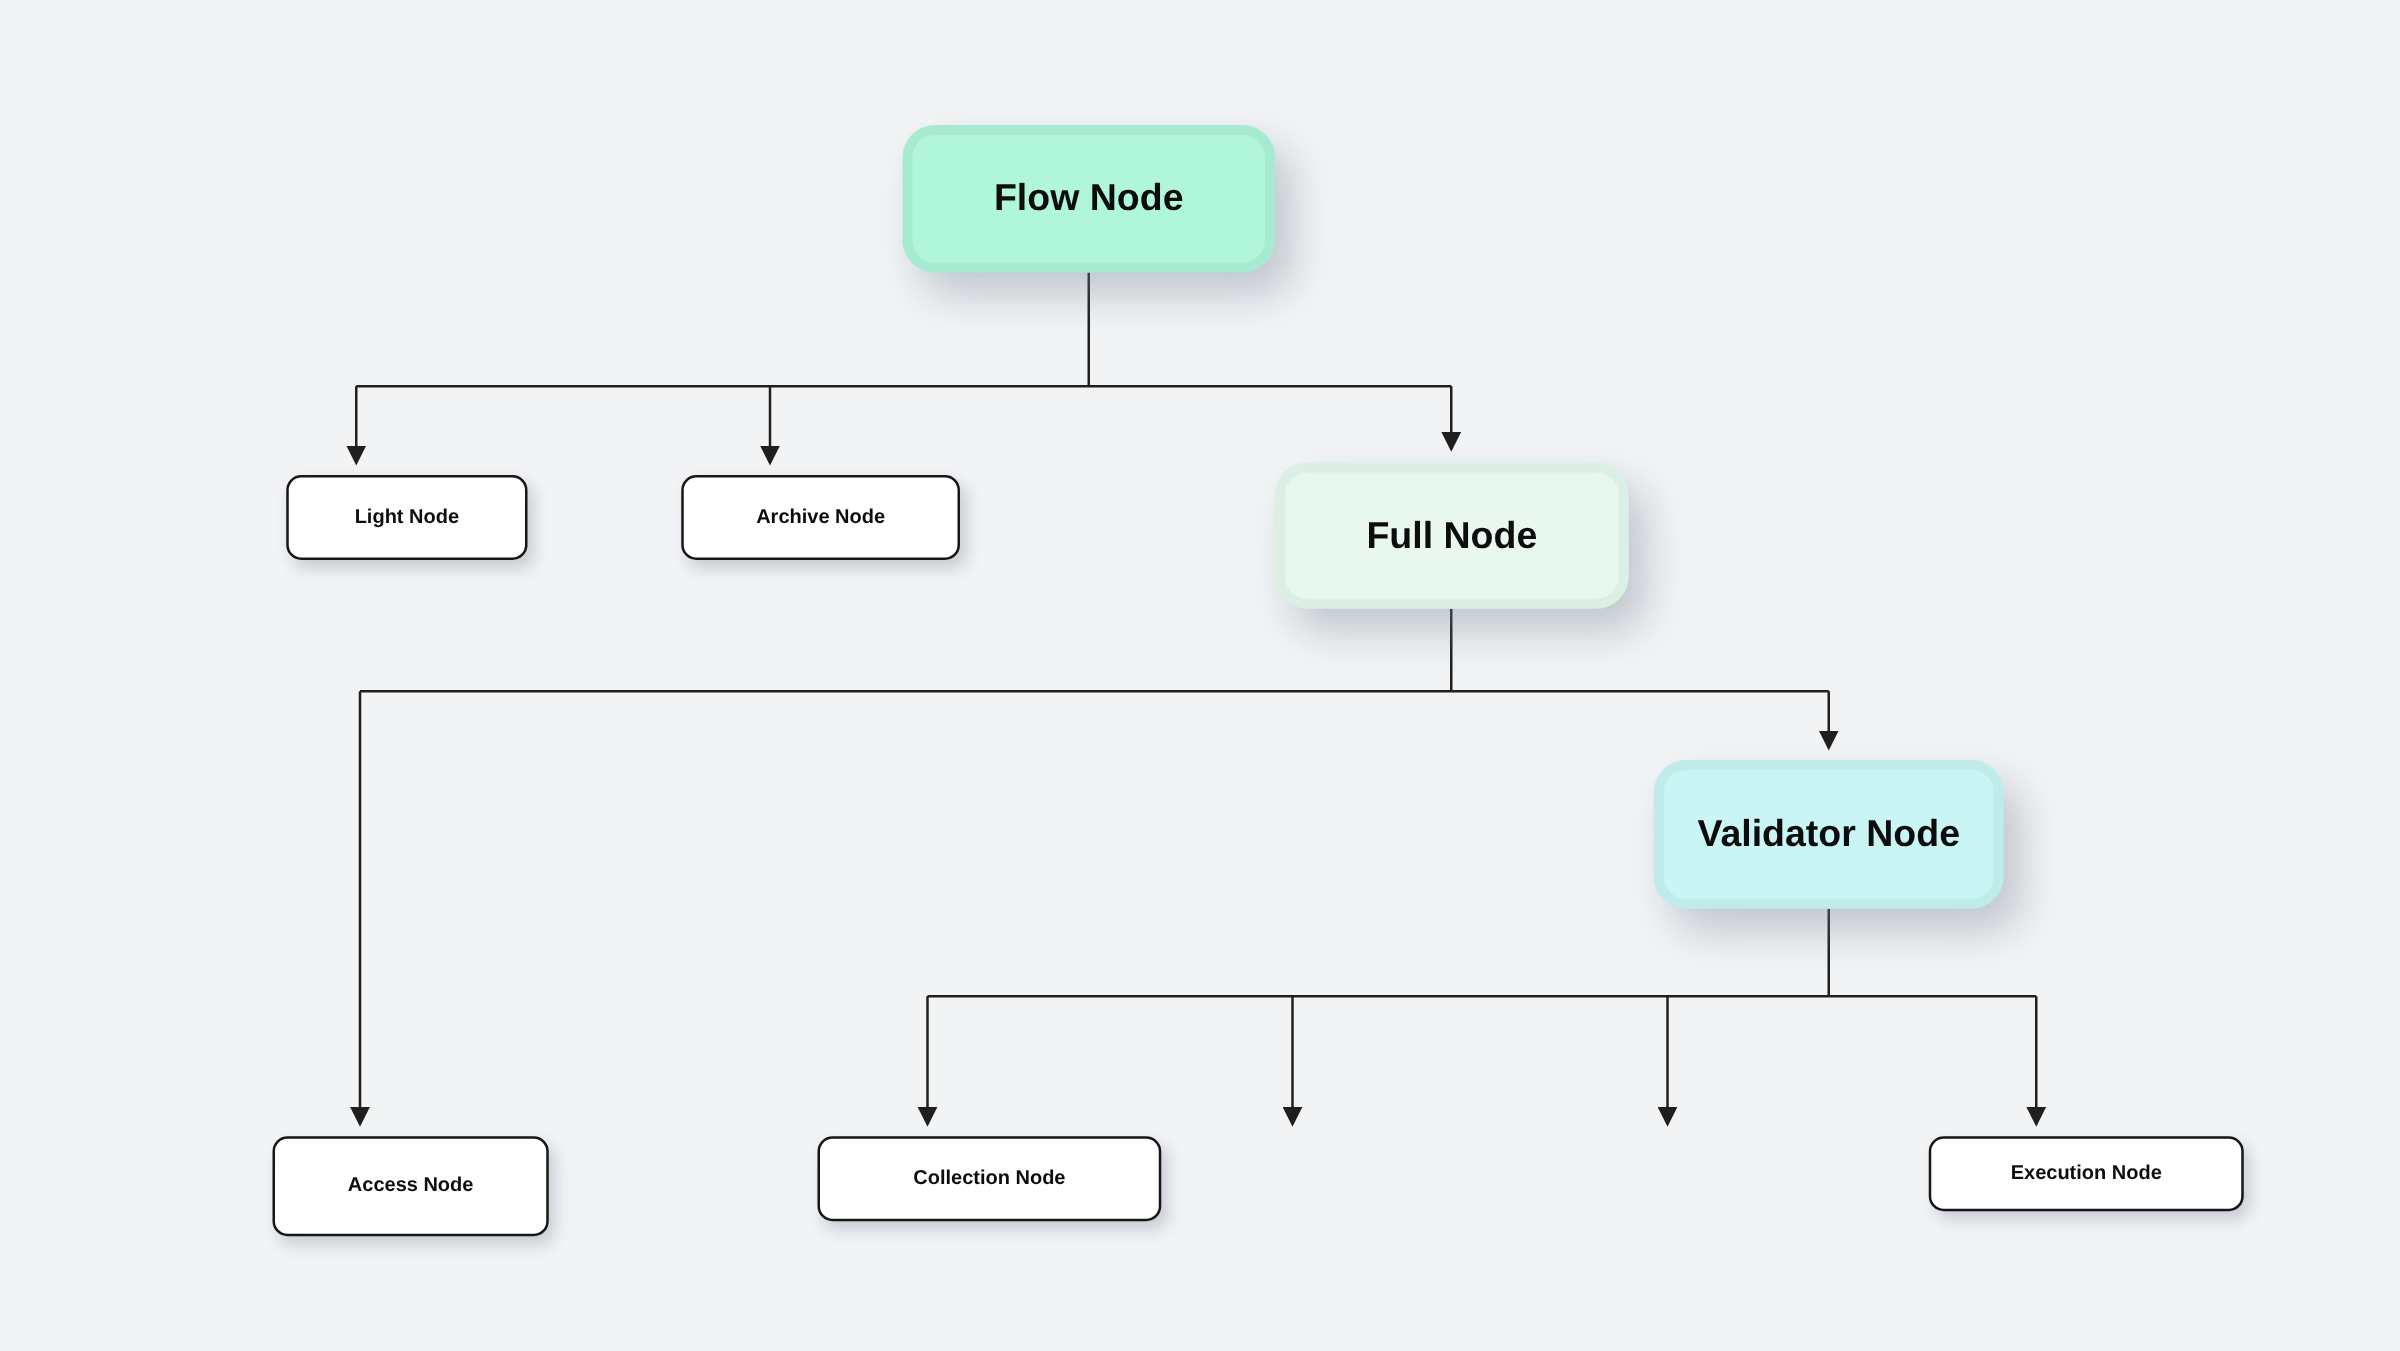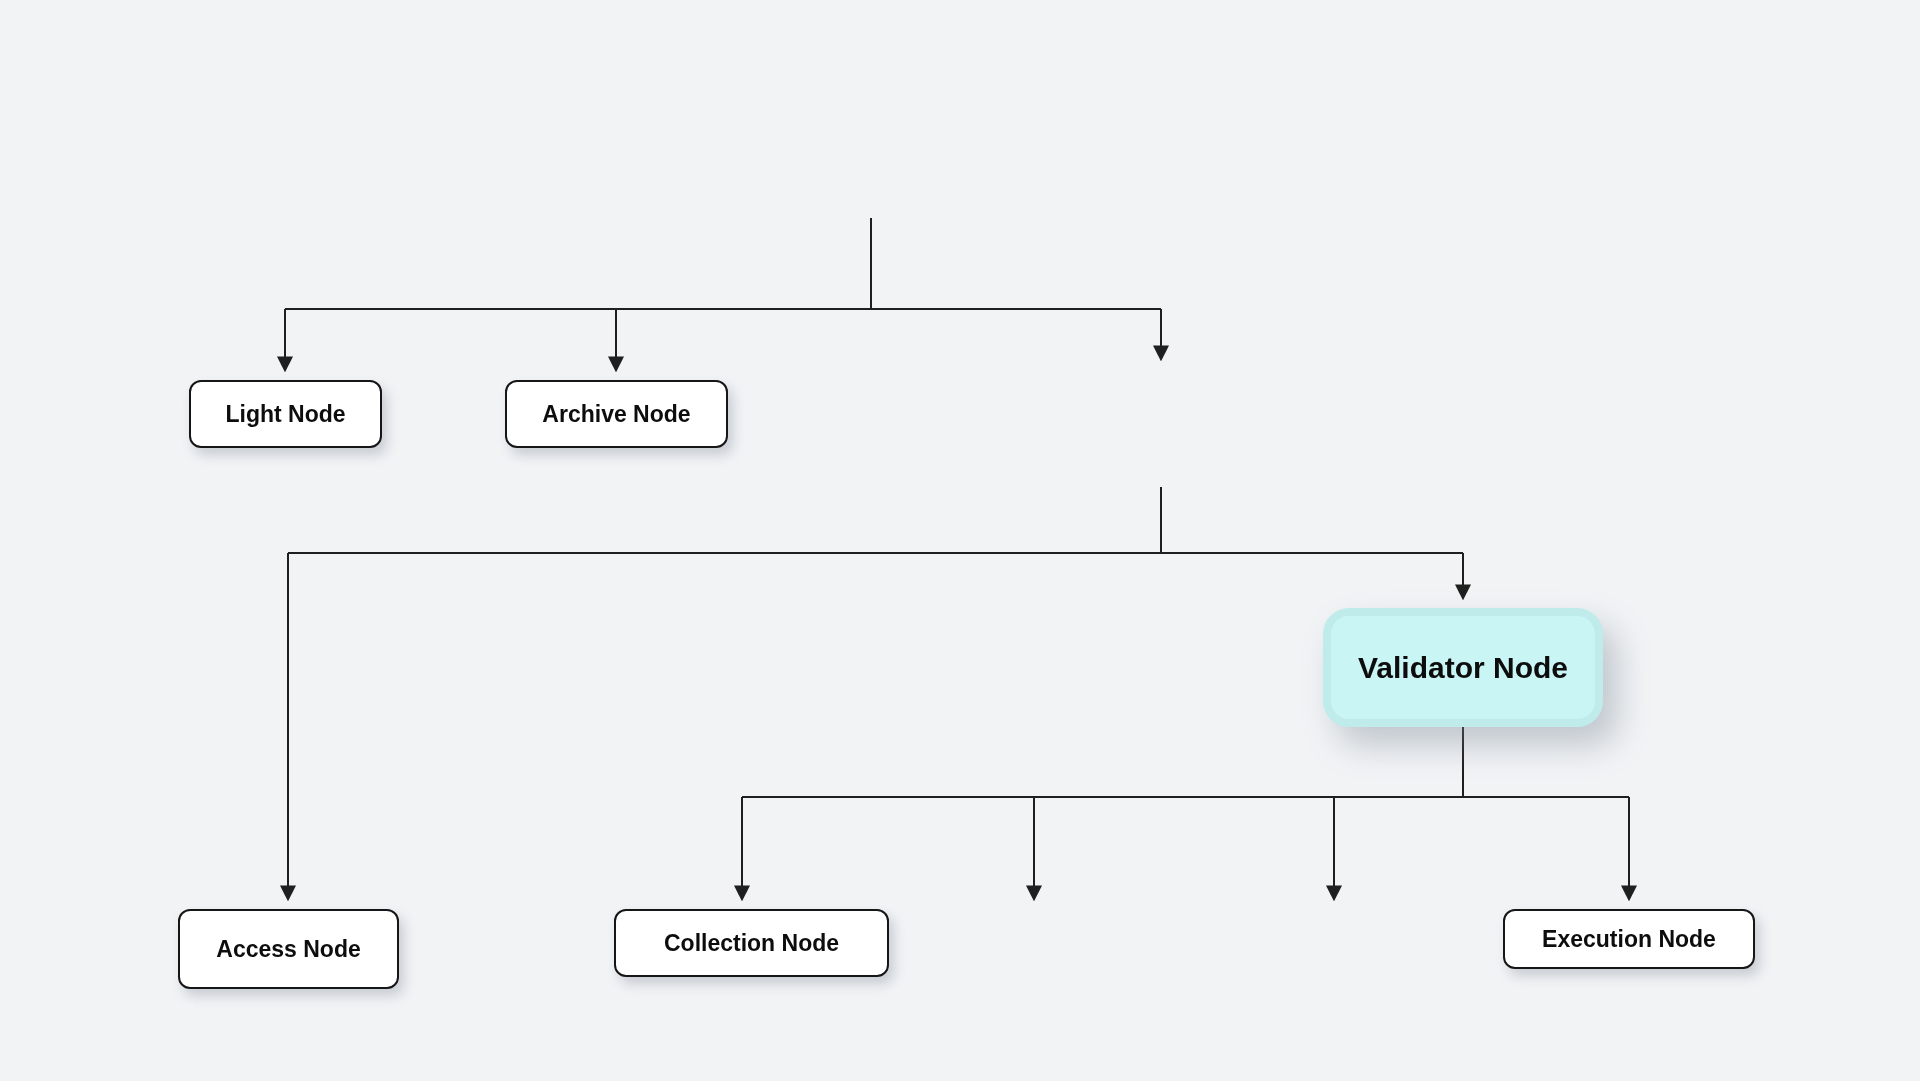--- a/index.html
+++ b/index.html
@@ -15,22 +15,23 @@
   .wire{stroke:#1f1f1f;stroke-width:2;fill:none;}
   .node{
     position:absolute;box-sizing:border-box;
     display:flex;align-items:center;justify-content:center;
     text-align:center;white-space:nowrap;
   }
   .node.plain{
     background:#ffffff;
     border:2px solid #161616;
     border-radius:12px;
-    font-size:23px;font-weight:600;
+    font-size:16px;font-weight:600;
     box-shadow:5px 7px 12px rgba(110,120,135,.30);
+    margin-left:40px;
   }
   .node.soft{
     border:8px solid transparent;
     border-radius:26px;
     font-size:30px;font-weight:600;
     box-shadow:14px 18px 32px rgba(120,132,148,.40);
   }
   .node span{pointer-events:none;}
 </style>
 </head>
@@ -57,29 +58,35 @@
     <line class="wire" x1="1463" y1="553" x2="1463" y2="598" marker-end="url(#arw)"></line>
 
     <line class="wire" x1="1463" y1="727" x2="1463" y2="797"></line>
     <line class="wire" x1="742" y1="797" x2="1629" y2="797"></line>
     <line class="wire" x1="742" y1="797" x2="742" y2="899" marker-end="url(#arw)"></line>
     <line class="wire" x1="1034" y1="797" x2="1034" y2="899" marker-end="url(#arw)"></line>
     <line class="wire" x1="1334" y1="797" x2="1334" y2="899" marker-end="url(#arw)"></line>
     <line class="wire" x1="1629" y1="797" x2="1629" y2="899" marker-end="url(#arw)"></line>
   </svg>
 
+  <div class="node soft" style="left: 722px; top: 100px; width: 298px; height: 118px; background-color: rgb(176, 246, 218); border-color: rgb(166, 235, 208);">
+    <span>Flow Node</span>
+  </div>
 
   <div class="node plain" style="left:189px;top:380px;width:193px;height:68px;">
     <span>Light Node</span>
   </div>
 
   <div class="node plain" style="left:505px;top:380px;width:223px;height:68px;">
     <span>Archive Node</span>
   </div>
 
+  <div class="node soft" style="left: 1020px; top: 370px; width: 283px; height: 117px; background-color: rgb(233, 248, 239); border-color: rgb(220, 239, 228);">
+    <span>Full Node</span>
+  </div>
 
   <div class="node soft" style="left: 1323px; top: 608px; width: 280px; height: 119px; background-color: rgb(201, 246, 244); border-color: rgb(191, 236, 235);">
     <span>Validator Node</span>
   </div>
 
   <div class="node plain" style="left:178px;top:909px;width:221px;height:80px;text-align:right;">
     <span>Access Node</span>
   </div>
 
   <div class="node plain" style="left:614px;top:909px;width:275px;height:68px;">

